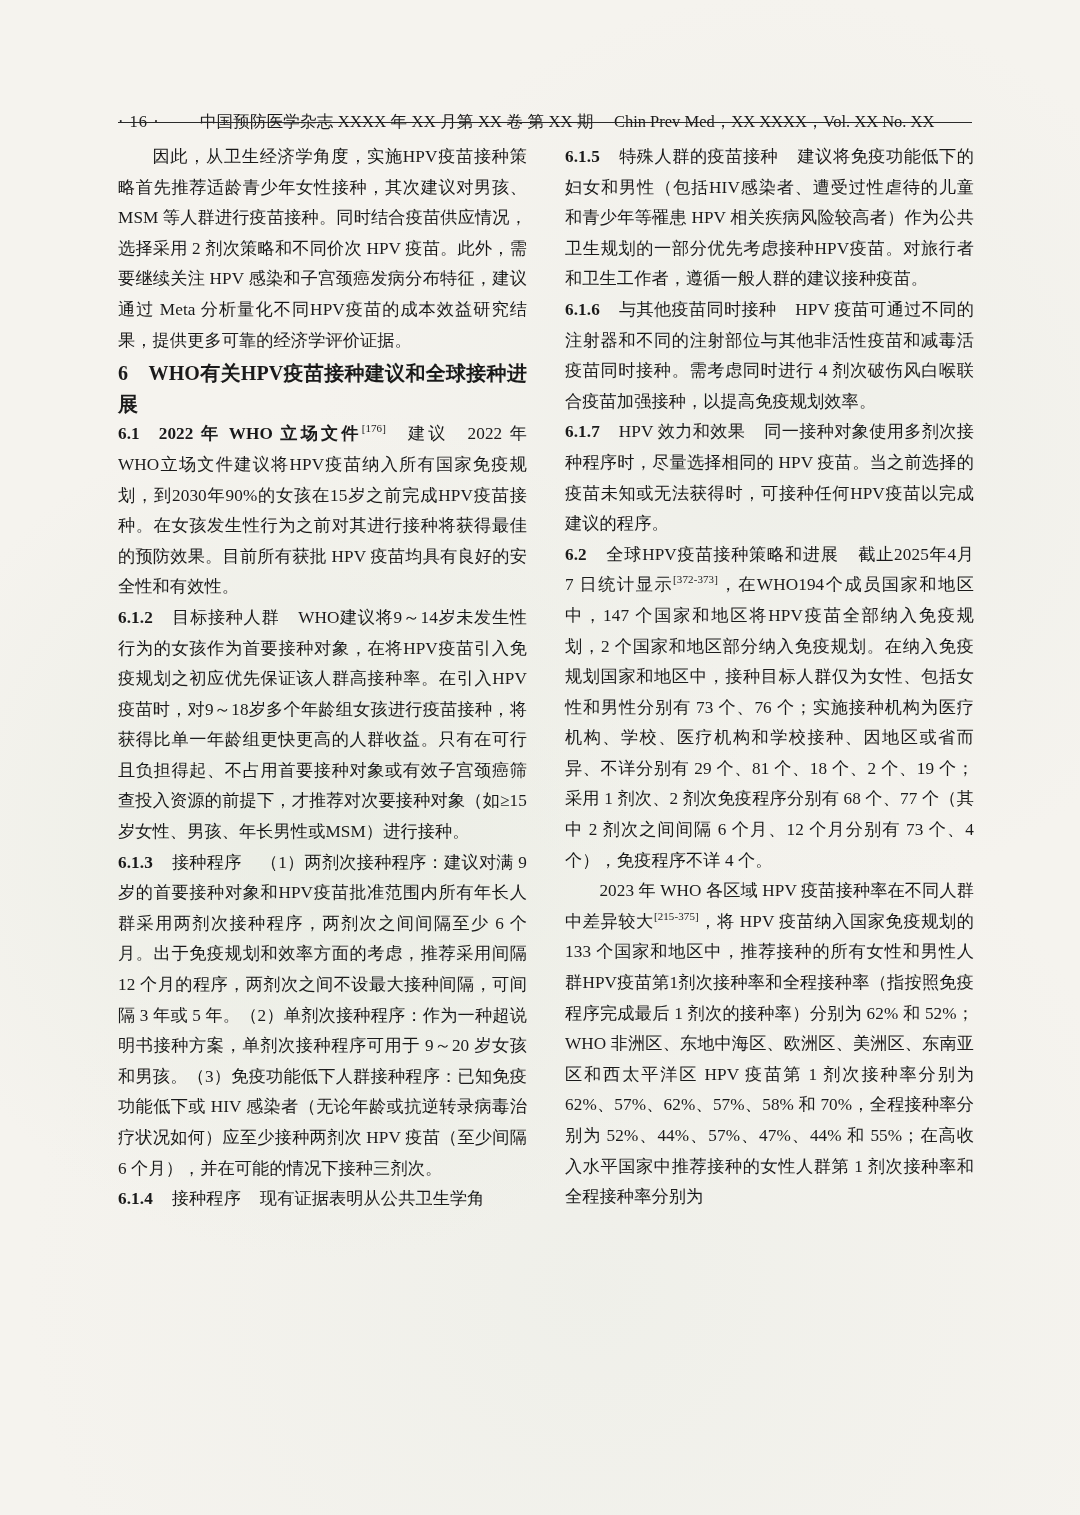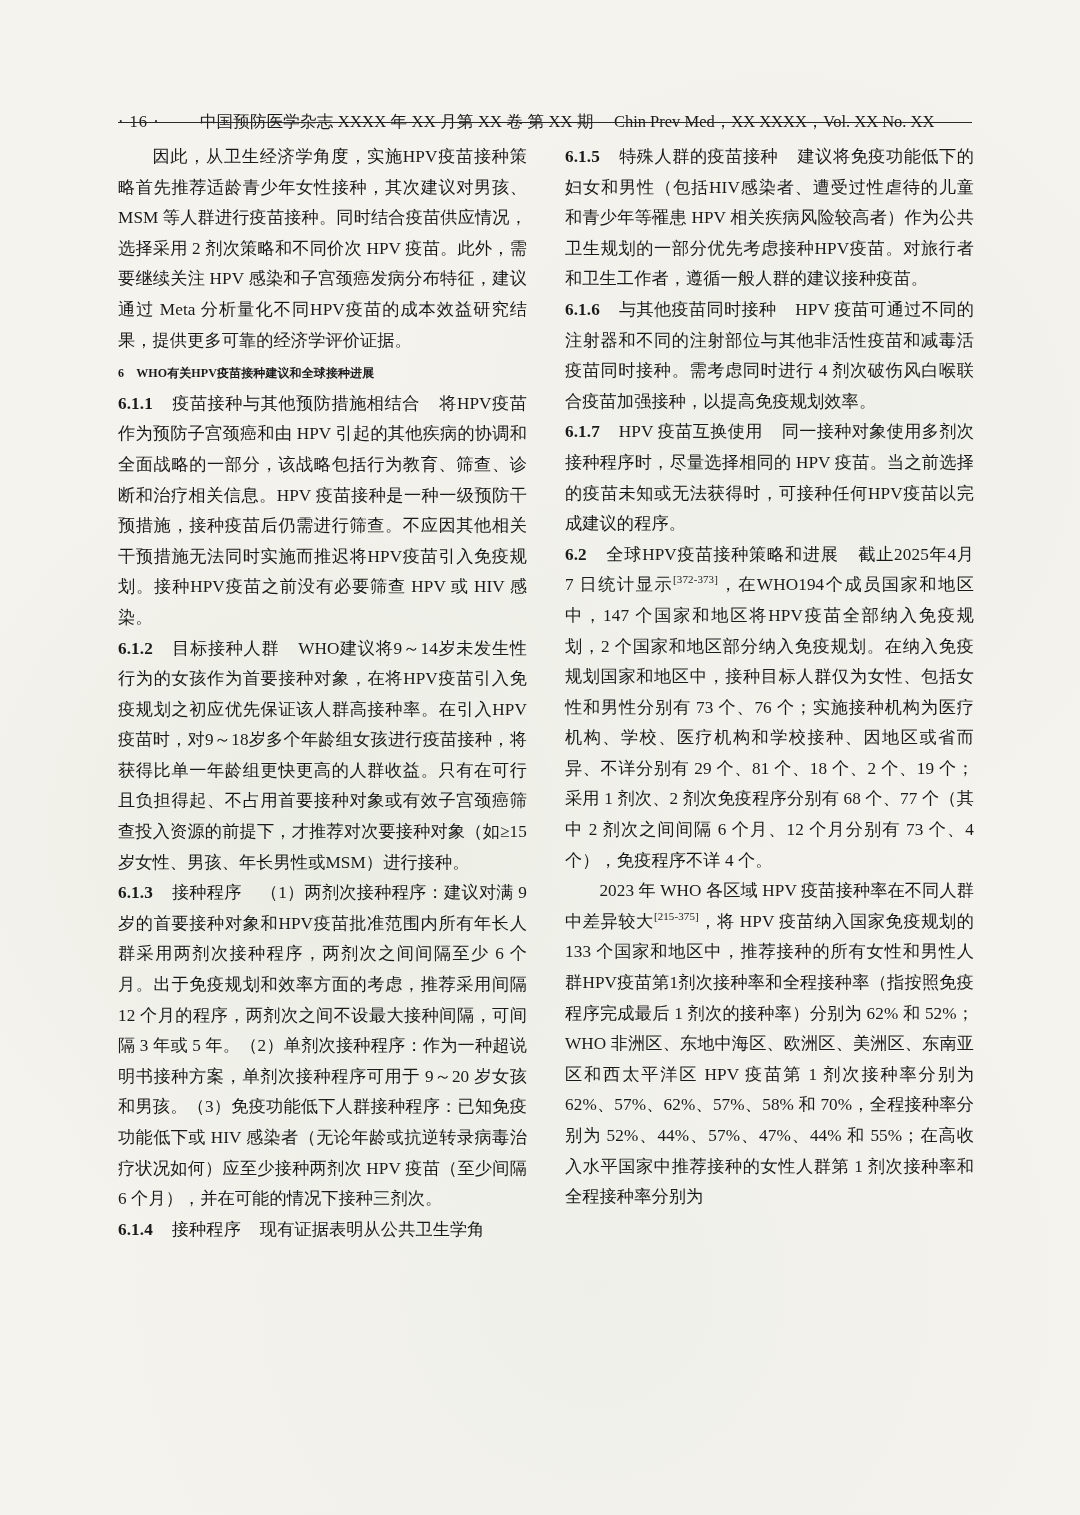--- a/index.html
+++ b/index.html
@@ -82,21 +82,21 @@
     line-height: 30.6px;
     text-align: justify;
     text-justify: inter-ideograph;
     letter-spacing: 0.1px;
   }
   p.indent {
     text-indent: 2em;
   }
   .sec-head {
     margin: 2px 0 0 0;
-    font-size: 12px;
+    font-size: 20px;
     line-height: 30.6px;
     font-weight: bold;
     text-align: justify;
   }
   .num {
     font-weight: bold;
   }
   .sup {
     font-size: 11px;
     vertical-align: super;
@@ -121,37 +121,37 @@
   </div>
   <div class="rule"></div>
 
   <div class="columns">
 
     <div class="col">
       <p class="indent">因此，从卫生经济学角度，实施HPV疫苗接种策略首先推荐适龄青少年女性接种，其次建议对男孩、MSM 等人群进行疫苗接种。同时结合疫苗供应情况，选择采用 2 剂次策略和不同价次 HPV 疫苗。此外，需要继续关注 HPV 感染和子宫颈癌发病分布特征，建议通过 Meta 分析量化不同HPV疫苗的成本效益研究结果，提供更多可靠的经济学评价证据。</p>
 
       <p class="sec-head">6　WHO有关HPV疫苗接种建议和全球接种进展</p>
 
+      <p><span class="num">6.1</span><span class="sp"></span><span class="num">2022 年 WHO 立场文件</span><span class="sup">[176]</span><span class="sp"></span><span>建议</span><span class="sp"></span><span>2022 年 WHO立场文件建议将HPV疫苗纳入所有国家免疫规划，到2030年90%的女孩在15岁之前完成HPV疫苗接种。在女孩发生性行为之前对其进行接种将获得最佳的预防效果。目前所有获批 HPV 疫苗均具有良好的安全性和有效性。</span></p>
 
-      <p><span class="num">6.1.1</span><span class="sp"></span><span>疫苗接种与其他预防措施相结合</span><span class="sp"></span><span>将HPV疫苗作为预防子宫颈癌和由 HPV 引起的其他疾病的协调和全面战略的一部分，该战略包括行为教育、筛查、诊断和治疗相关信息。HPV 疫苗接种是一种一级预防干预措施，接种疫苗后仍需进行筛查。不应因其他相关干预措施无法同时实施而推迟将HPV疫苗引入免疫规划。接种HPV疫苗之前没有必要筛查 HPV 或 HIV 感染。</span></p>
 
       <p><span class="num">6.1.2</span><span class="sp"></span><span>目标接种人群</span><span class="sp"></span><span>WHO建议将9～14岁未发生性行为的女孩作为首要接种对象，在将HPV疫苗引入免疫规划之初应优先保证该人群高接种率。在引入HPV疫苗时，对9～18岁多个年龄组女孩进行疫苗接种，将获得比单一年龄组更快更高的人群收益。只有在可行且负担得起、不占用首要接种对象或有效子宫颈癌筛查投入资源的前提下，才推荐对次要接种对象（如≥15岁女性、男孩、年长男性或MSM）进行接种。</span></p>
 
       <p><span class="num">6.1.3</span><span class="sp"></span><span>接种程序</span><span class="sp"></span><span>（1）两剂次接种程序：建议对满 9 岁的首要接种对象和HPV疫苗批准范围内所有年长人群采用两剂次接种程序，两剂次之间间隔至少 6 个月。出于免疫规划和效率方面的考虑，推荐采用间隔 12 个月的程序，两剂次之间不设最大接种间隔，可间隔 3 年或 5 年。（2）单剂次接种程序：作为一种超说明书接种方案，单剂次接种程序可用于 9～20 岁女孩和男孩。（3）免疫功能低下人群接种程序：已知免疫功能低下或 HIV 感染者（无论年龄或抗逆转录病毒治疗状况如何）应至少接种两剂次 HPV 疫苗（至少间隔 6 个月），并在可能的情况下接种三剂次。</span></p>
 
       <p><span class="num">6.1.4</span><span class="sp"></span><span>接种程序</span><span class="sp"></span><span>现有证据表明从公共卫生学角</span></p>
     </div>
 
     <div class="col">
 
       <p><span class="num">6.1.5</span><span class="sp"></span><span>特殊人群的疫苗接种</span><span class="sp"></span><span>建议将免疫功能低下的妇女和男性（包括HIV感染者、遭受过性虐待的儿童和青少年等罹患 HPV 相关疾病风险较高者）作为公共卫生规划的一部分优先考虑接种HPV疫苗。对旅行者和卫生工作者，遵循一般人群的建议接种疫苗。</span></p>
 
       <p><span class="num">6.1.6</span><span class="sp"></span><span>与其他疫苗同时接种</span><span class="sp"></span><span>HPV 疫苗可通过不同的注射器和不同的注射部位与其他非活性疫苗和减毒活疫苗同时接种。需考虑同时进行 4 剂次破伤风白喉联合疫苗加强接种，以提高免疫规划效率。</span></p>
 
-      <p><span class="num">6.1.7</span><span class="sp"></span><span>HPV 疫苗互换使用</span><span class="sp"></span><span>同一接种对象使用多剂次接种程序时，尽量选择相同的 HPV 疫苗。当之前选择的疫苗未知或无法获得时，可接种任何HPV疫苗以完成建议的程序。</span></p>
+      <p><span class="num">6.1.7</span><span class="sp"></span><span>HPV 效力和效果</span><span class="sp"></span><span>同一接种对象使用多剂次接种程序时，尽量选择相同的 HPV 疫苗。当之前选择的疫苗未知或无法获得时，可接种任何HPV疫苗以完成建议的程序。</span></p>
 
       <p><span class="num">6.2</span><span class="sp"></span><span>全球HPV疫苗接种策略和进展</span><span class="sp"></span><span>截止2025年4月 7 日统计显示</span><span class="sup">[372-373]</span><span>，在WHO194个成员国家和地区中，147 个国家和地区将HPV疫苗全部纳入免疫规划，2 个国家和地区部分纳入免疫规划。在纳入免疫规划国家和地区中，接种目标人群仅为女性、包括女性和男性分别有 73 个、76 个；实施接种机构为医疗机构、学校、医疗机构和学校接种、因地区或省而异、不详分别有 29 个、81 个、18 个、2 个、19 个；采用 1 剂次、2 剂次免疫程序分别有 68 个、77 个（其中 2 剂次之间间隔 6 个月、12 个月分别有 73 个、4 个），免疫程序不详 4 个。</span></p>
 
       <p class="indent"><span>2023 年 WHO 各区域 HPV 疫苗接种率在不同人群中差异较大</span><span class="sup">[215-375]</span><span>，将 HPV 疫苗纳入国家免疫规划的 133 个国家和地区中，推荐接种的所有女性和男性人群HPV疫苗第1剂次接种率和全程接种率（指按照免疫程序完成最后 1 剂次的接种率）分别为 62% 和 52%；WHO 非洲区、东地中海区、欧洲区、美洲区、东南亚区和西太平洋区 HPV 疫苗第 1 剂次接种率分别为 62%、57%、62%、57%、58% 和 70%，全程接种率分别为 52%、44%、57%、47%、44% 和 55%；在高收入水平国家中推荐接种的女性人群第 1 剂次接种率和全程接种率分别为</span></p>
     </div>
 
   </div>
 </div>
 
 </body></html>

